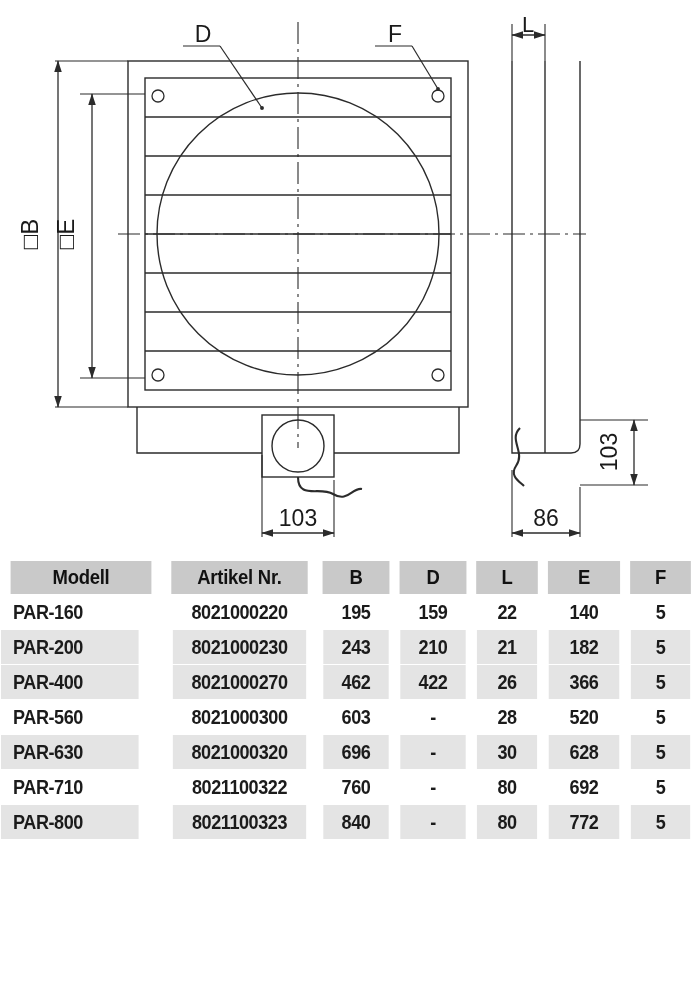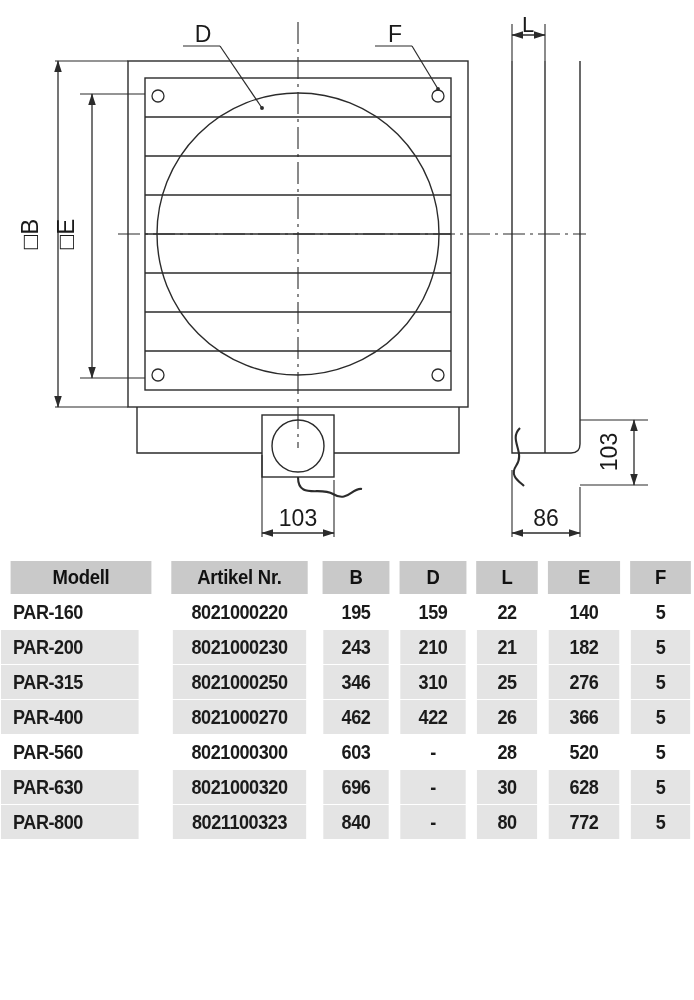--- a/index.html
+++ b/index.html
@@ -221,29 +221,20 @@
         <tr class="even">
             <td class="model">PAR-200</td>
             <td class="artikel">8021000230</td>
             <td>243</td>
             <td>210</td>
             <td>21</td>
             <td>182</td>
             <td>5</td>
           </tr>
         <tr class="even">
-            <td class="model">PAR-315</td>
-            <td class="artikel">8021000250</td>
-            <td>346</td>
-            <td>310</td>
-            <td>25</td>
-            <td>276</td>
-            <td>5</td>
-          </tr>
-        <tr class="even">
             <td class="model">PAR-400</td>
             <td class="artikel">8021000270</td>
             <td>462</td>
             <td>422</td>
             <td>26</td>
             <td>366</td>
             <td>5</td>
           </tr>
         <tr class="odd">
             <td class="model">PAR-560</td>
@@ -256,20 +247,29 @@
           </tr>
         <tr class="even">
             <td class="model">PAR-630</td>
             <td class="artikel">8021000320</td>
             <td>696</td>
             <td>-</td>
             <td>30</td>
             <td>628</td>
             <td>5</td>
           </tr>
+        <tr class="odd">
+            <td class="model">PAR-710</td>
+            <td class="artikel">8021100322</td>
+            <td>760</td>
+            <td>-</td>
+            <td>80</td>
+            <td>692</td>
+            <td>5</td>
+          </tr>
         <tr class="even">
             <td class="model">PAR-800</td>
             <td class="artikel">8021100323</td>
             <td>840</td>
             <td>-</td>
             <td>80</td>
             <td>772</td>
             <td>5</td>
           </tr>
       </tbody>

